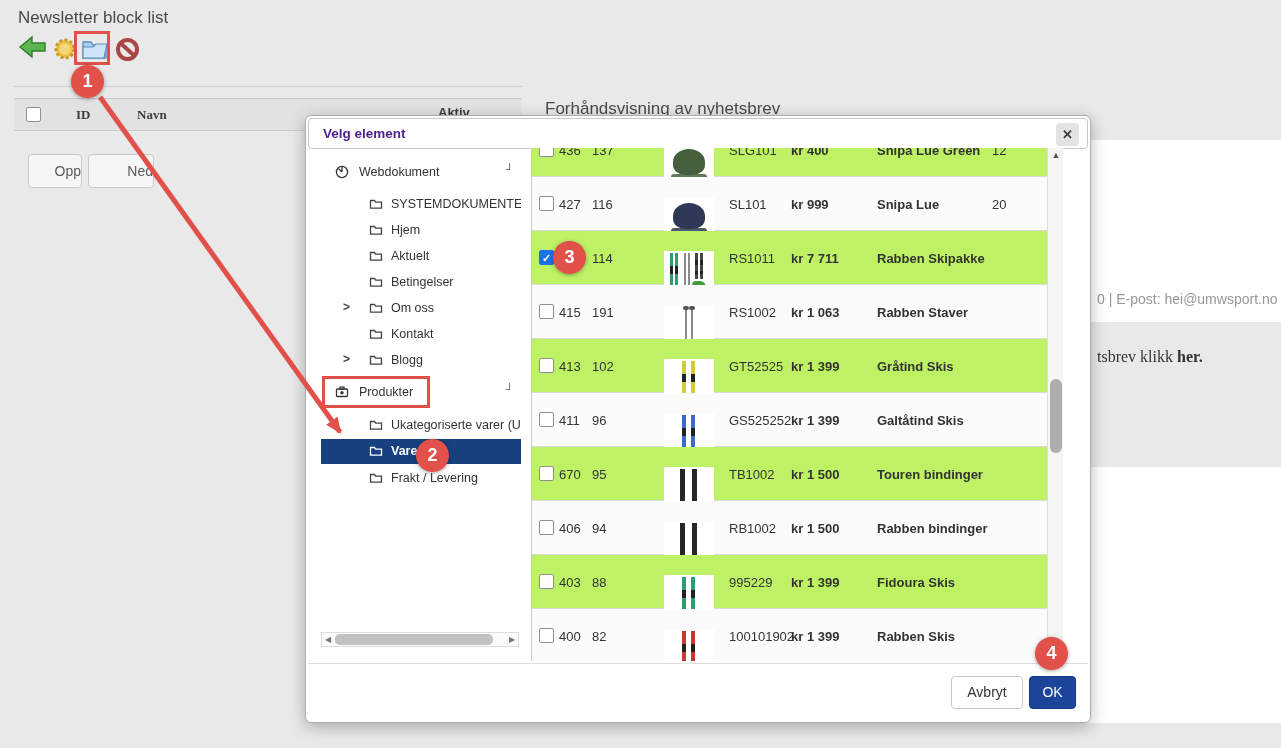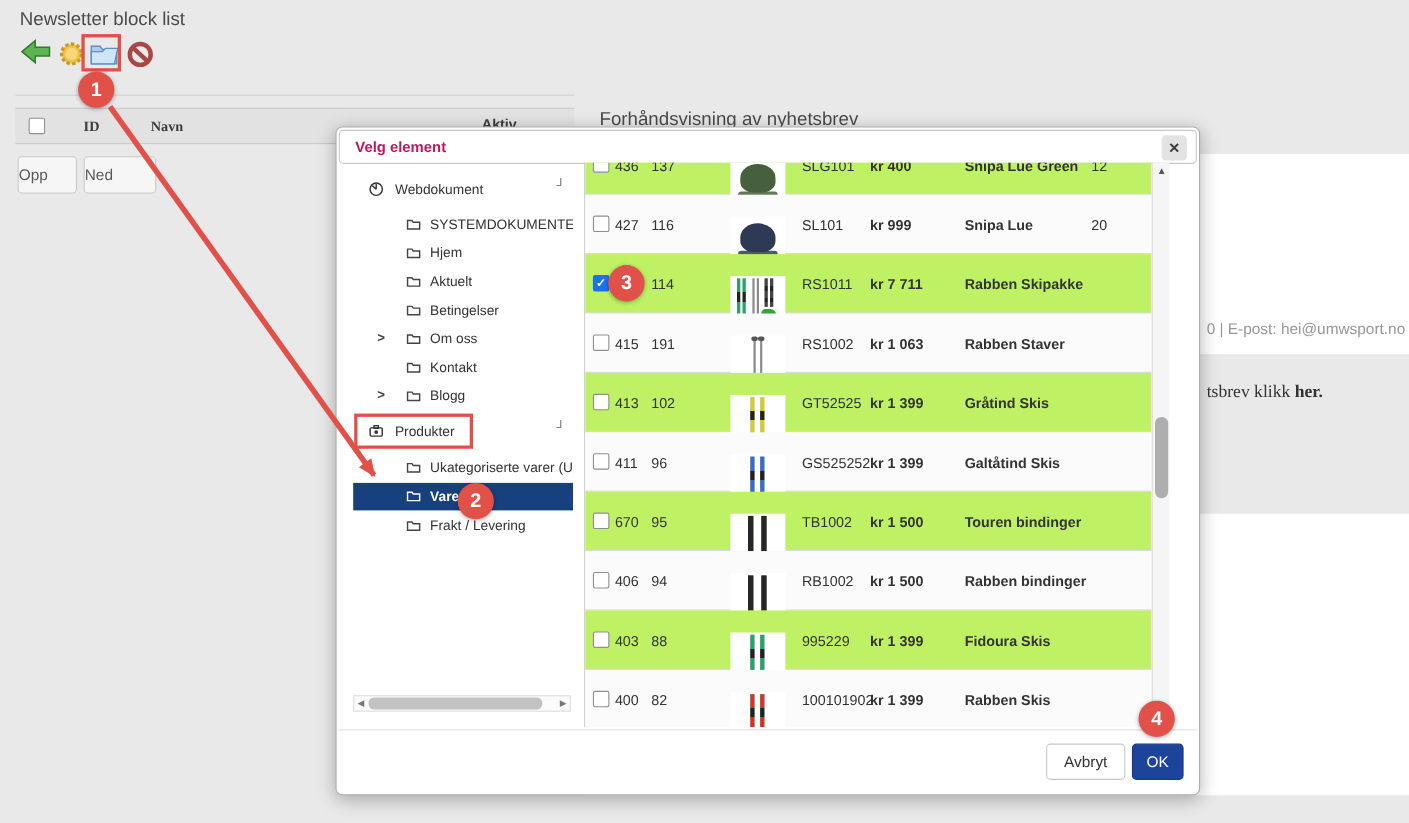--- a/index.html
+++ b/index.html
@@ -12,38 +12,38 @@
   .toolbar { left:18px; top:34px; height:30px; }
   .tb-icon { position:absolute; top:0; }
   .divider { left:14px; top:86px; width:508px; height:1px; background:#cfcfcf; }
   .thead { left:14px; top:98px; width:508px; height:33px; background:#e2e2e2;
            border-top:1px solid #cbcbcb; border-bottom:1px solid #cbcbcb;font-family:Liberation Serif, serif; }
   .thead .hcb { position:absolute; left:12px; top:8px; width:15px; height:15px; background:#fff;
                 border:1px solid #919191; border-radius:2px; }
   .thead span { position:absolute; top:8px; font-size:13px; font-weight:bold; color:#3c3c3c; }
   .th-id { left:62px; } .th-name { left:123px; }
   .th-active { left:438px; top:105px; font-size:13px; font-weight:bold; color:#3c3c3c; }
-  .btn-grey { position:absolute; top:142px; height:34px; background:#f6f6f6; border:1px solid #c9c9c9;
-              border-radius:4px; font-size:14px; color:#5a5a5a; text-align:left; line-height:32px; }
+  .btn-grey { position:absolute; top:154px; height:34px; background:#f6f6f6; border:1px solid #c9c9c9;
+              border-radius:4px; font-size:14px; color:#5a5a5a; text-align:right; line-height:32px;margin-left:12px; }
   .btn-up { left:16px; width:54px; } .btn-down { left:76px; width:66px; }
 
   .preview-title { left:545px; top:99px; font-size:17px; color:#4a4a4a; white-space:nowrap;text-align:center; }
   .preview-panel { left:530px; top:140px; width:751px; height:583px; background:#ffffff; }
   .contact-line { left:1097px; top:291px; font-size:14px; color:#979797; white-space:nowrap; z-index:2; }
   .grey-box { left:1060px; top:322px; width:221px; height:145px; background:#e9e9e9; z-index:1; }
   .snippet { position:absolute; left:37px; top:26px; font-family:"Liberation Serif", serif;
              font-size:16px; color:#333; white-space:nowrap; }
   .snippet b { font-weight:bold; }
 
   
   .modal { left:305px; top:115px; width:786px; height:608px; background:#fff;
            border:1px solid #aeaeae; border-radius:6px; box-shadow:0 4px 16px rgba(0,0,0,.28); z-index:10; }
   .modal-header { position:absolute; left:2px; top:2px; right:2px; height:31px;
                   border:1px solid #c9c9c9; border-radius:4px; background:#fff; }
-  .modal-title { position:absolute; left:14px; top:7px; font-size:13.5px; font-weight:bold; color:#be185d; }
+  .modal-title { position:absolute; left:14px; top:7px; font-size:13.5px; font-weight:bold; color:#4c1d95; }
   .modal-close { position:absolute; right:8px; top:4px; width:23px; height:23px; background:#e3e3e3;
                  border-radius:4px; text-align:center; line-height:23px; font-size:13px;
                  font-weight:bold; color:#3c3c3c; cursor:pointer; }
 
   
   .tree { position:absolute; left:15px; top:37px; width:200px; height:476px; overflow:hidden; }
   .tree-item { position:absolute; left:0; width:200px; height:25px; font-size:12.5px; color:#333; }
   .tree-item .lbl { position:absolute; top:5px; white-space:nowrap; }
   .tree-item .ticon { position:absolute; top:5px; width:14px; height:14px; }
   .tree-item .chev { position:absolute; left:22px; top:4px; font-size:12px; color:#444; font-weight:bold; }

